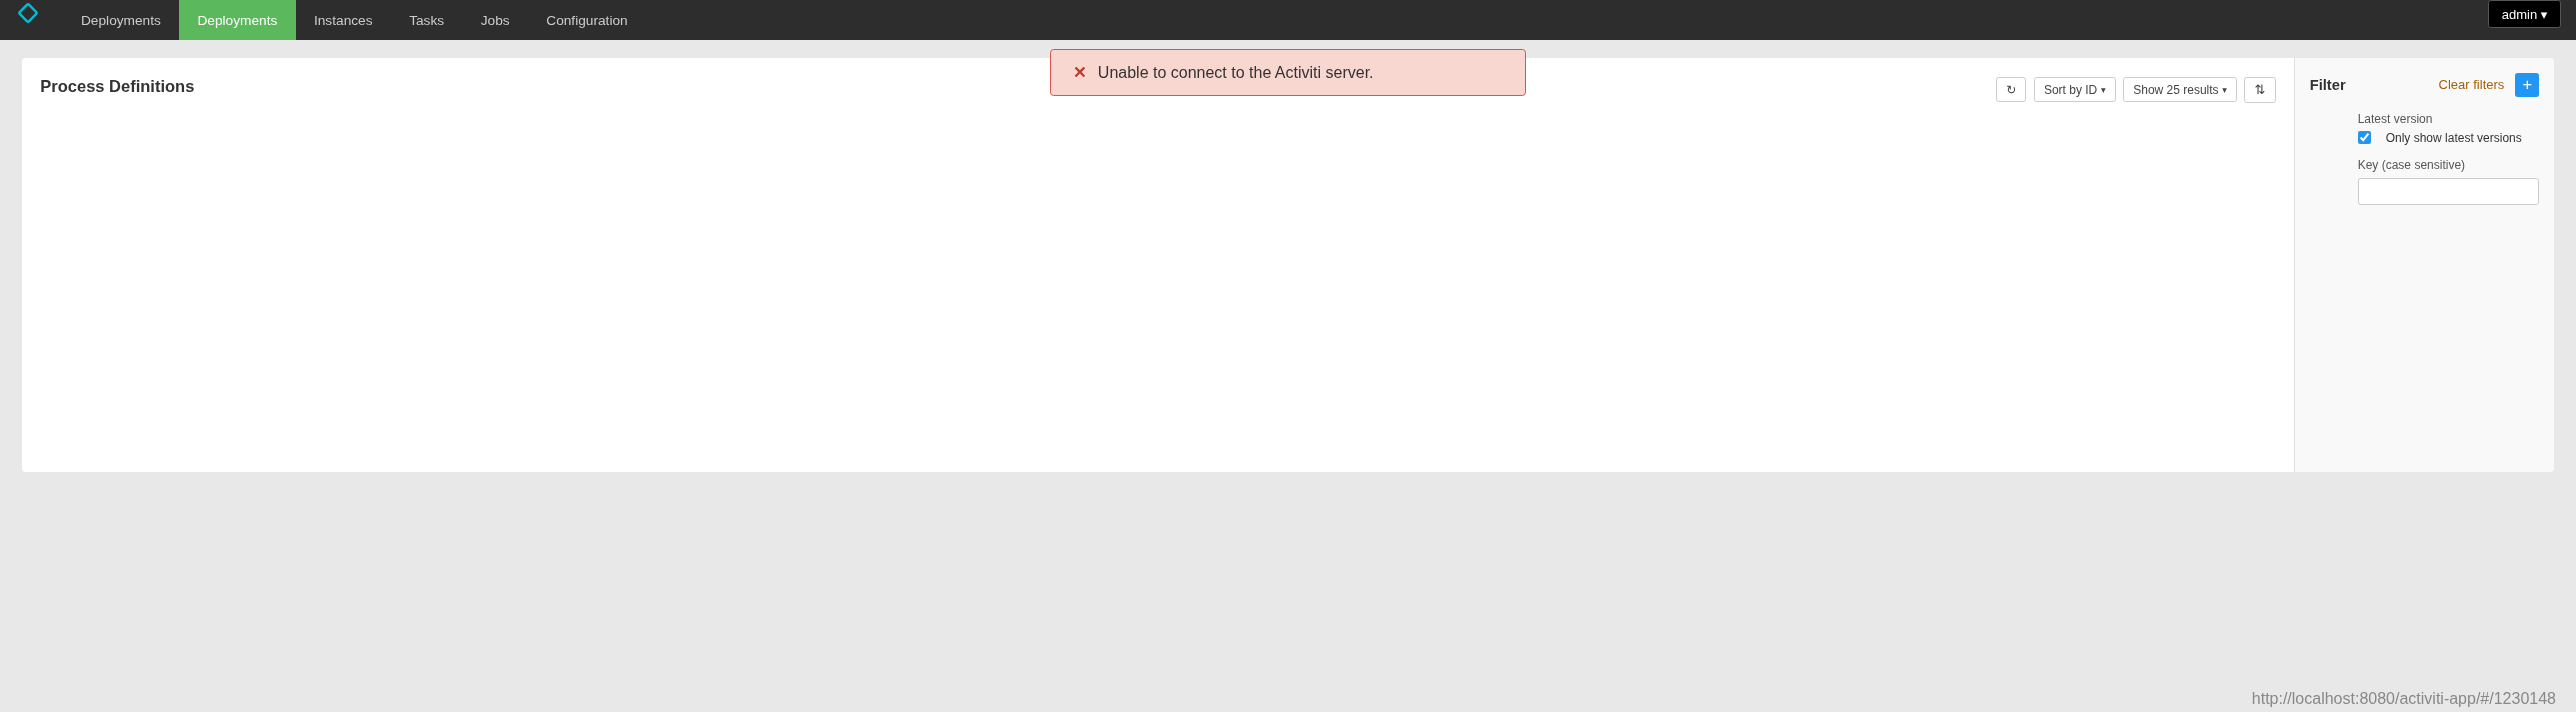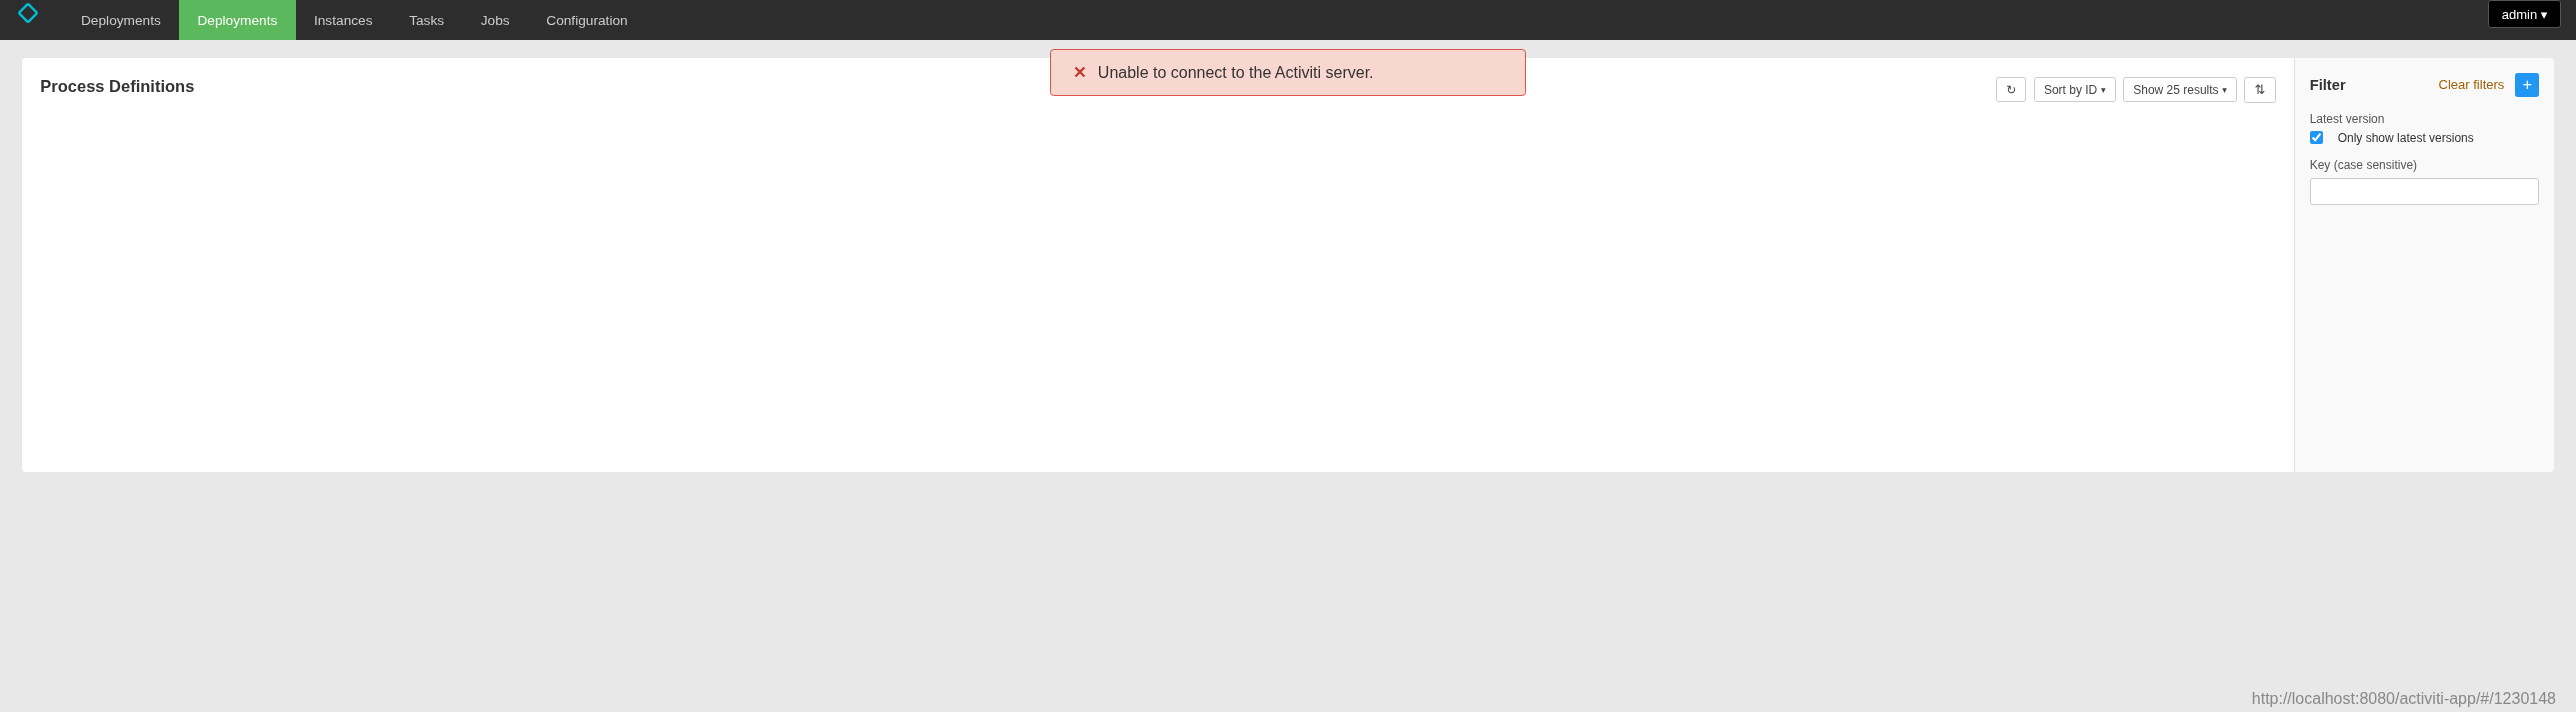--- a/index.html
+++ b/index.html
@@ -155,20 +155,21 @@
       width: 24px;
       height: 24px;
       font-size: 16.5px;
       cursor: pointer;
       display: flex;
       align-items: center;
       justify-content: center;
     }
     .filter-section {
       margin-bottom: 13px;
+      margin-left: 48px;
     }
     .filter-section-label {
       font-size: 12px;
       color: #555;
       margin-bottom: 5.5px;
     }
     .checkbox-row {
       display: flex;
       align-items: flex-start;
       gap: 15px;

